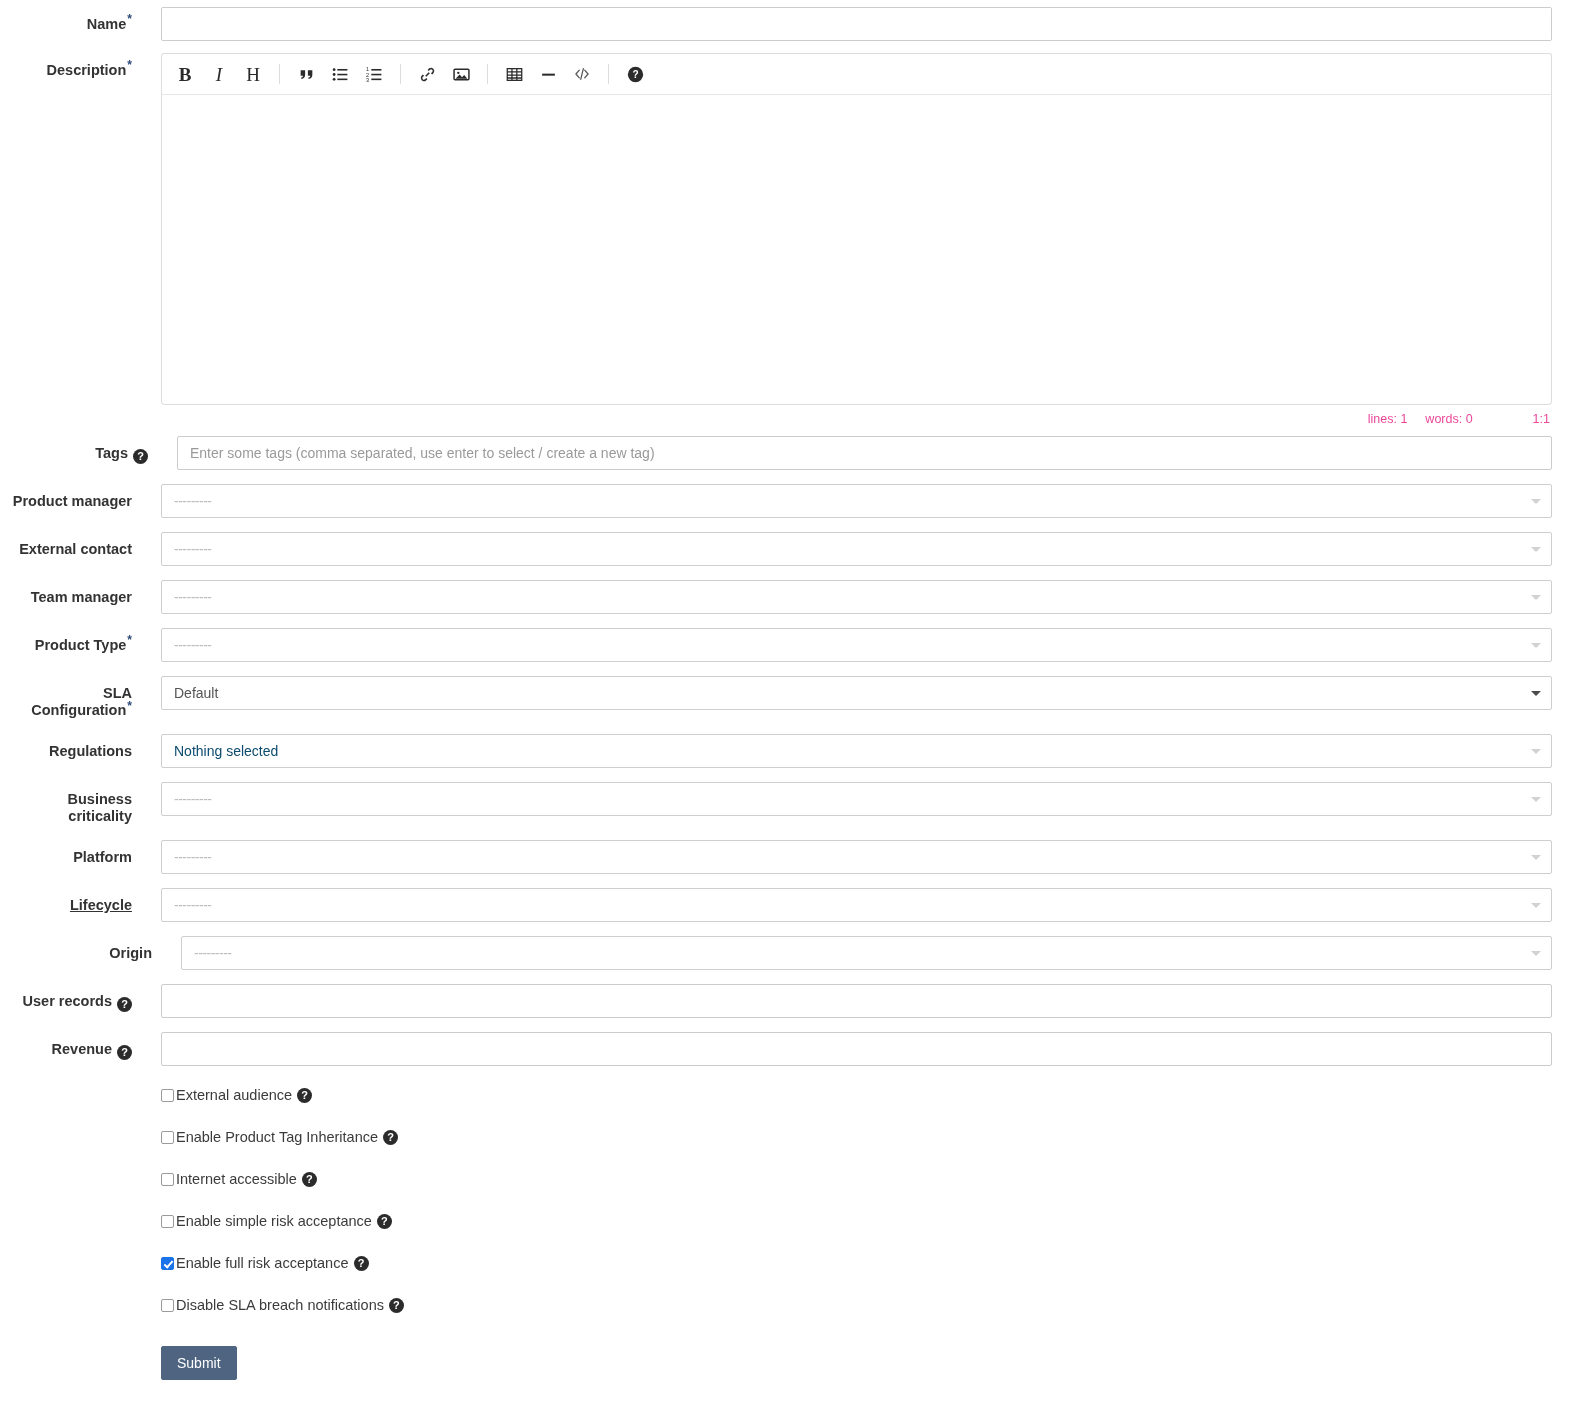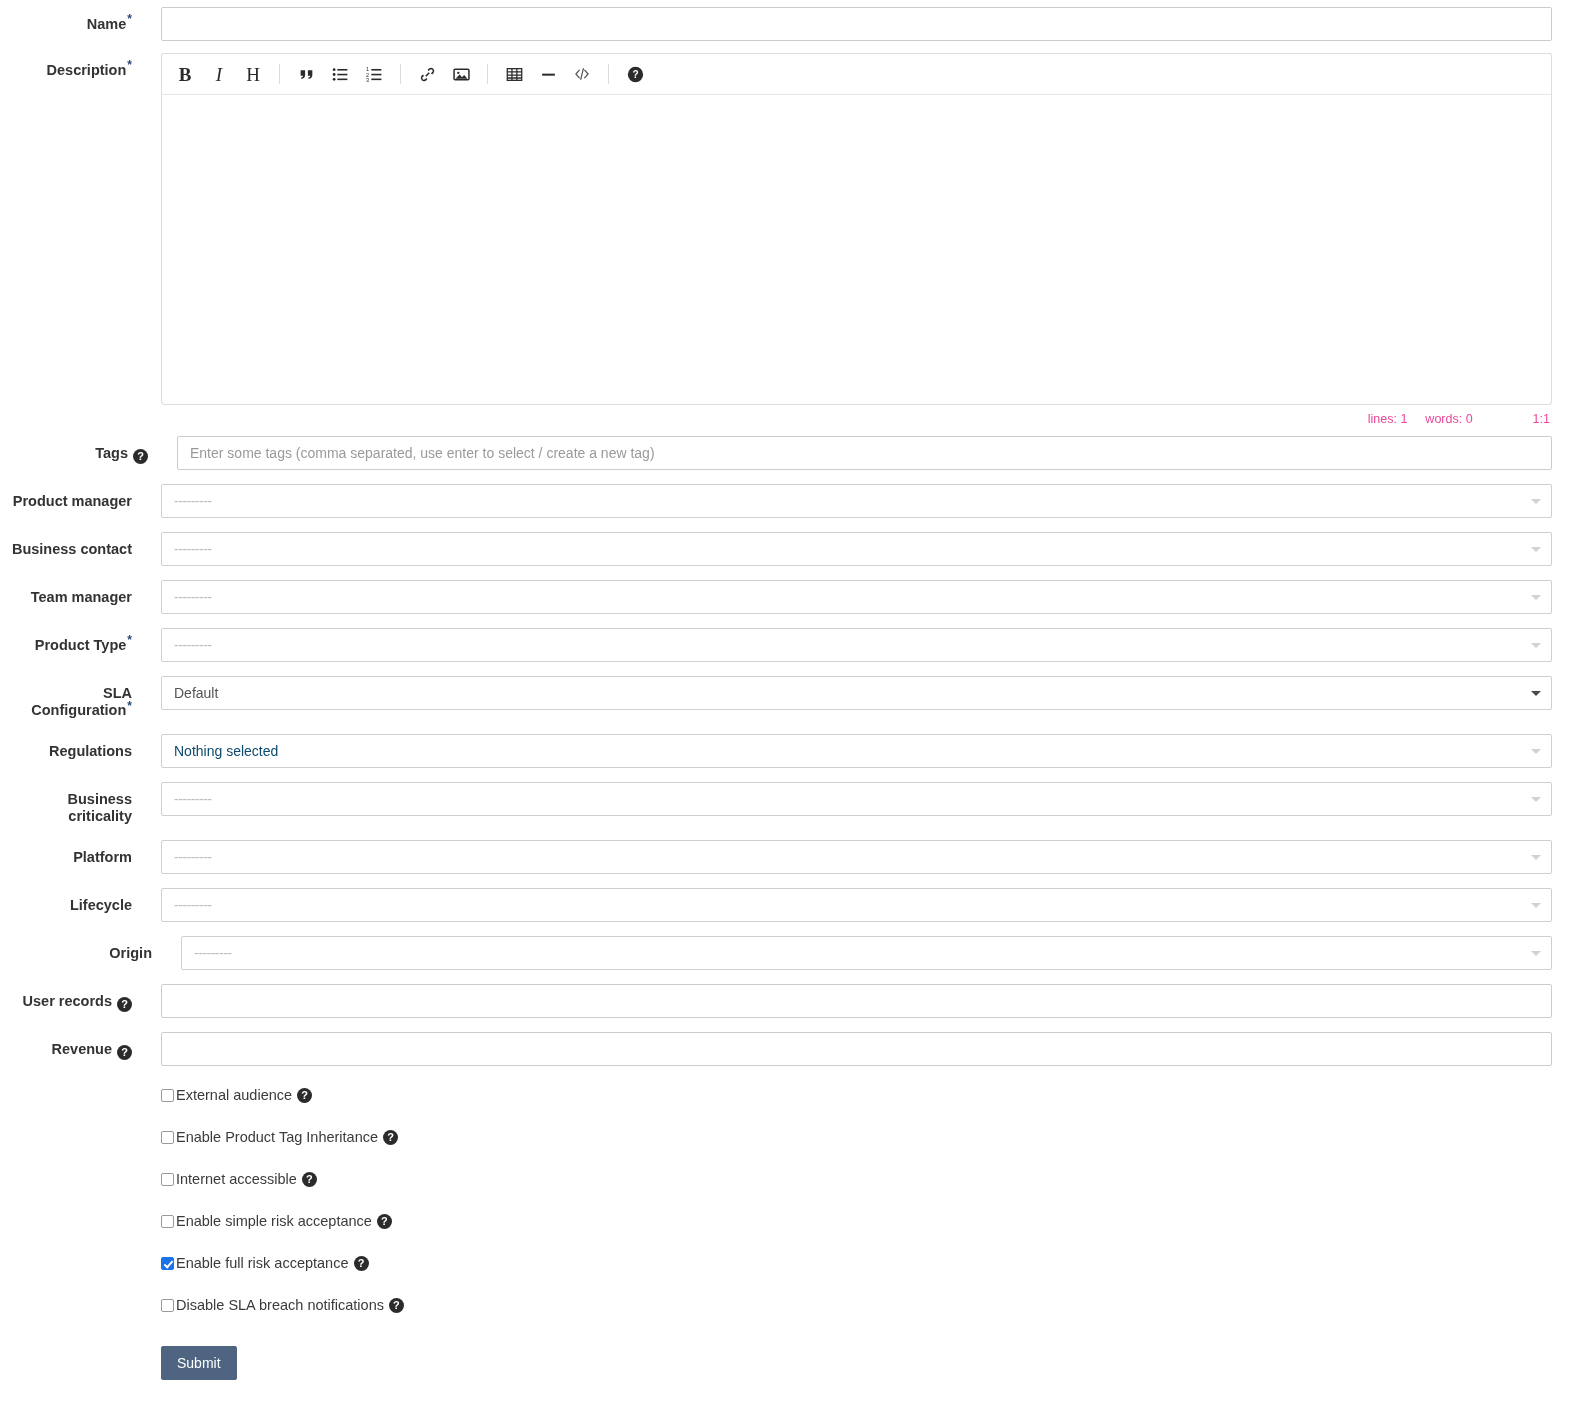--- a/index.html
+++ b/index.html
@@ -338,21 +338,21 @@
     <div class="field-col">
       <div class="select-ctl dash">
         <span class="val">---------</span>
         <span class="caret"></span>
       </div>
     </div>
   </div>
 
   <div class="row" style="padding-top:14px;">
     <div class="label-col" style="padding-top:9px;">
-      <span>Business contact</span>
+      <span>External contact</span>
     </div>
     <div class="field-col">
       <div class="select-ctl dash">
         <span class="val">---------</span>
         <span class="caret"></span>
       </div>
     </div>
   </div>
 
   <div class="row" style="padding-top:14px;">
@@ -420,21 +420,21 @@
       <span>Platform</span>
     </div>
     <div class="field-col">
       <div class="select-ctl dash">
         <span class="val">---------</span>
         <span class="caret"></span>
       </div>
     </div>
   </div>
 
-  <div class="row" style="padding-top:14px;">
+  <div class="row" style="padding-top:14px;text-decoration:underline;">
     <div class="label-col" style="padding-top:9px;">
       <span>Lifecycle</span>
     </div>
     <div class="field-col">
       <div class="select-ctl dash">
         <span class="val">---------</span>
         <span class="caret"></span>
       </div>
     </div>
   </div>

